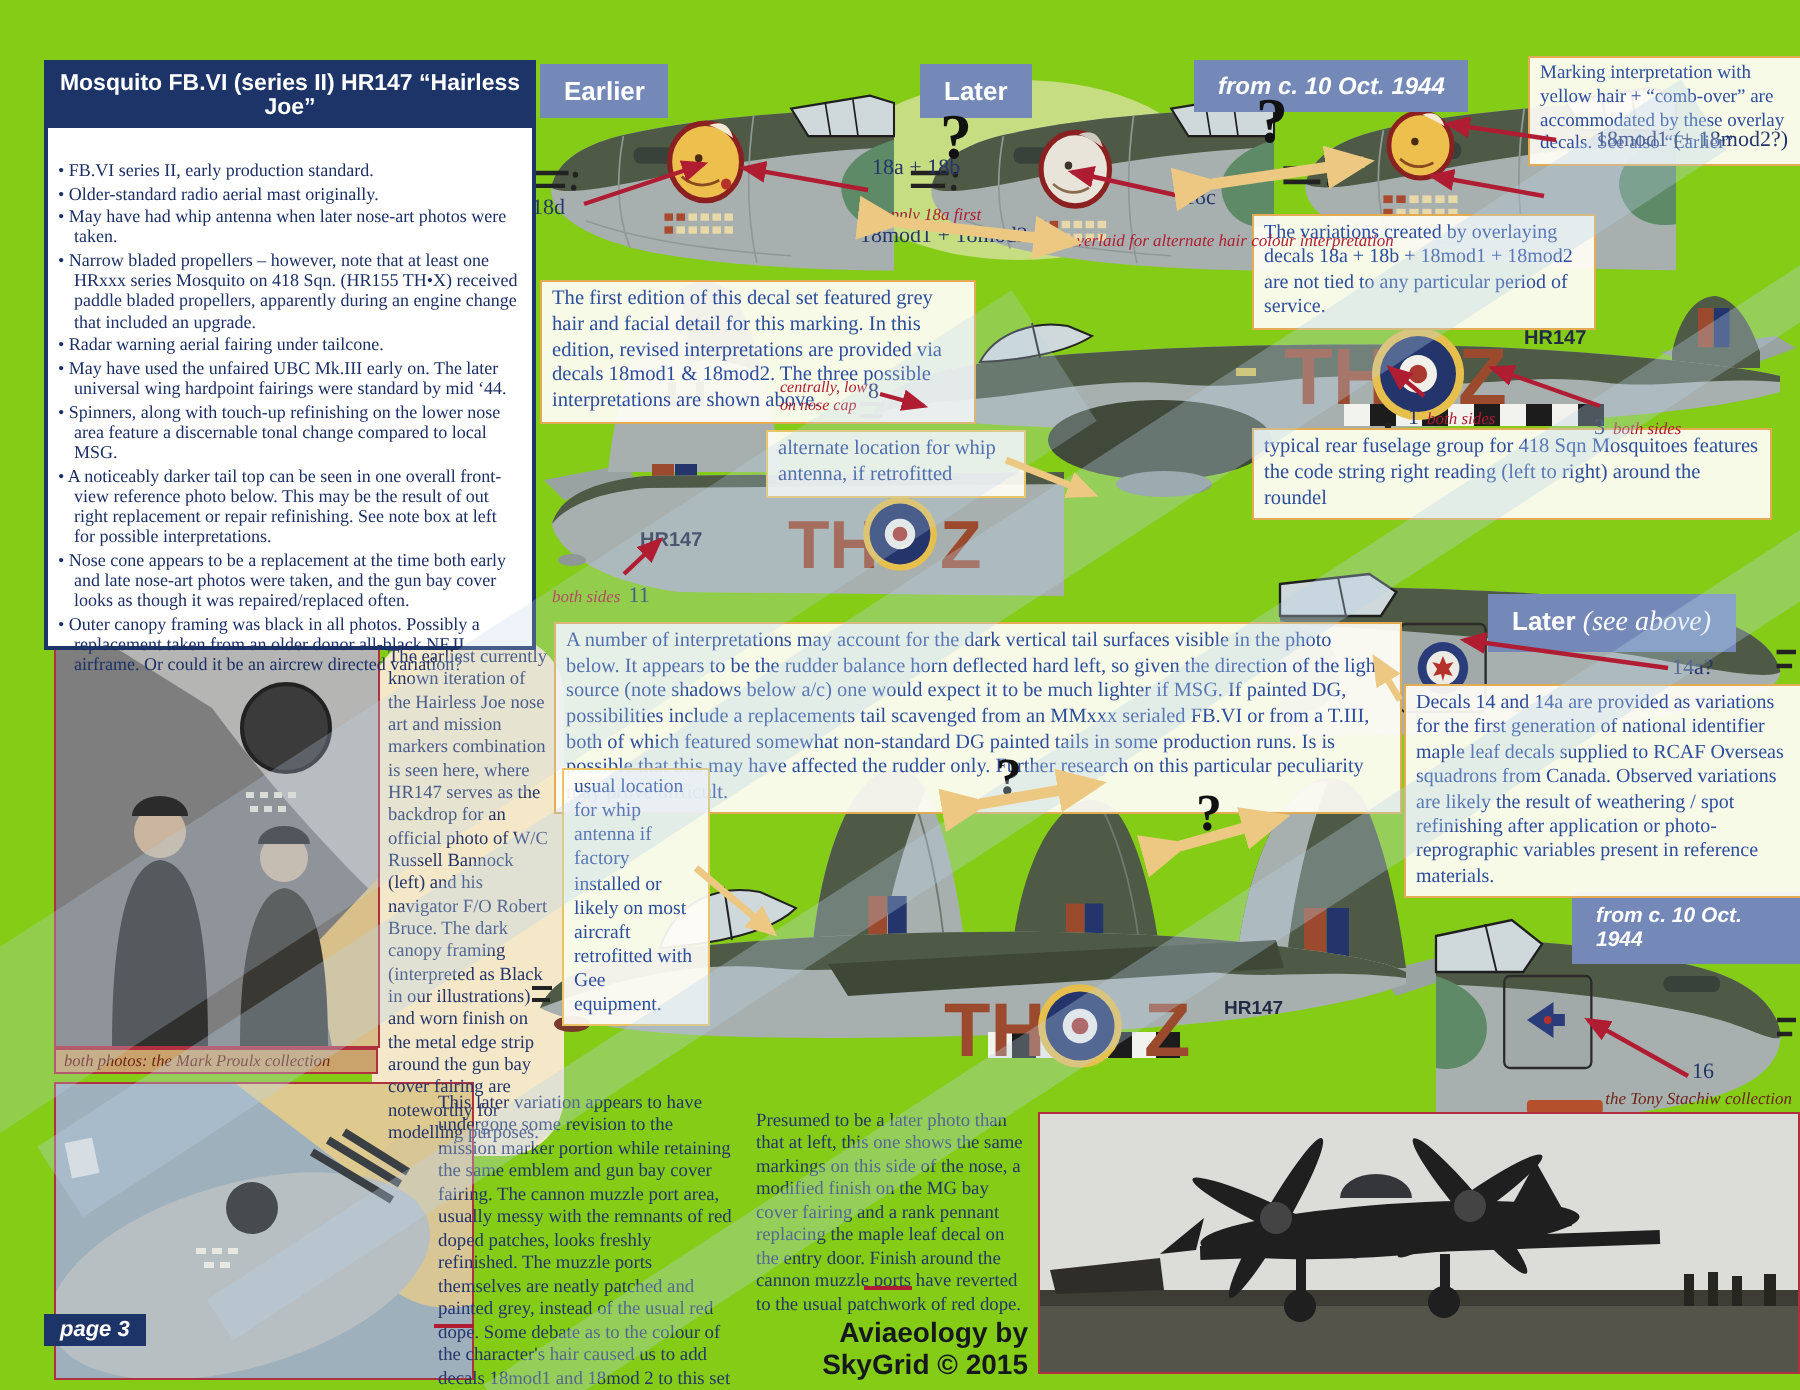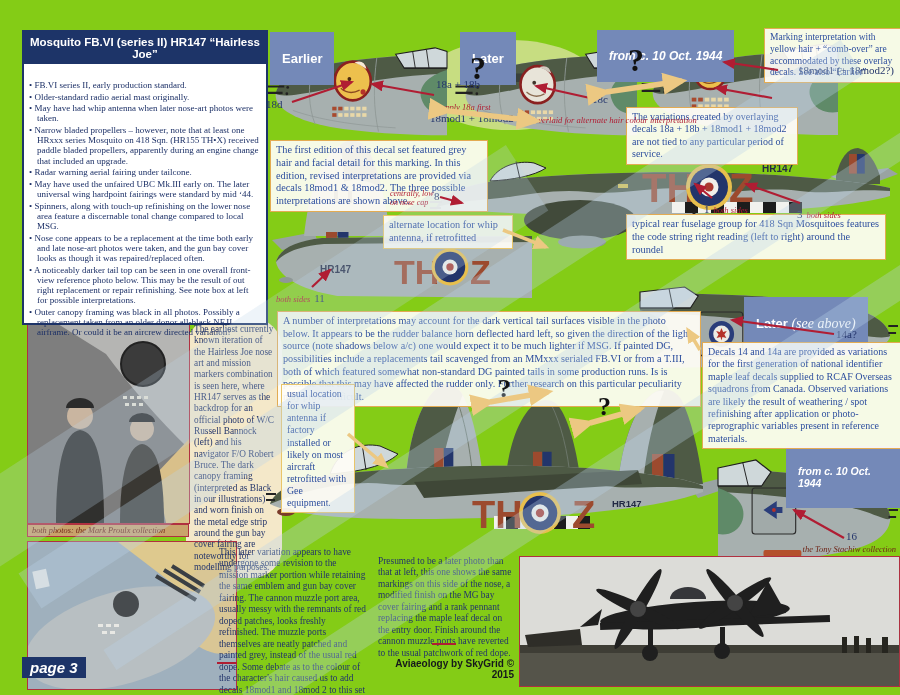--- a/index.html
+++ b/index.html
@@ -8,39 +8,39 @@
   .abs{position:absolute;}
   
   #titlebox{left:22px;top:30px;width:242px;height:291px;border:2.5px solid #1d3468;background:#fff;z-index:5;}
   #titlebar{background:#1d3468;color:#fff;font-family:"Liberation Sans",sans-serif;font-weight:bold;
             font-size:11.5px;text-align:center;padding:4px 2px;}
   #titlebox ul{margin:16px 5px;padding:0;list-style:none;color:#1b2f66;font-size:9px;line-height:1.13;}
   #titlebox li{padding-left:8px;text-indent:-8px;margin-bottom:1.5px;}
   #titlebox li::before{content:"• ";}
   
   .hdrbar{background:#7489b8;color:#fff;font-family:"Liberation Sans",sans-serif;font-weight:bold;
-          font-size:13px;padding:19px 12px;z-index:6;}
+          font-size:13px;padding:6px 12px;z-index:6;}
   .hdrbar .it{font-family:"Liberation Serif",serif;font-style:italic;font-weight:normal;font-size:14px;}
   .hdr-oct{font-style:italic;font-size:12px;}
   
   .notebox{border:1.3px solid #e3ab52;background:rgba(255,253,246,.93);color:#2d4e9e;
            font-size:10.3px;line-height:1.24;padding:3px 5px;z-index:10;}
   
   .declabel{color:#24356b;font-size:11px;z-index:12;white-space:nowrap;}
   .redit{color:#b01d33;font-style:italic;font-size:8.5px;z-index:12;white-space:nowrap;}
   .qmark{color:#111;font-weight:bold;font-size:32px;z-index:30;font-family:"Liberation Serif",serif;}
   .bodytext{color:#23356b;font-size:9.4px;line-height:1.22;z-index:8;}
   
   .photo{border:1.6px solid #b03040;z-index:4;overflow:hidden;background:#777;}
   .capstrip{background:#c9a36b;border:1px solid #b03040;color:#6e2416;font-style:italic;
             font-size:8.3px;padding:1px 4px;z-index:6;}
   .capfloat{color:#6e2416;font-style:italic;font-size:8.5px;z-index:6;text-align:right;}
   #pagebadge{background:#1d3468;color:#fff;font-family:"Liberation Sans",sans-serif;font-style:italic;
-             font-weight:bold;font-size:15px;padding:2px 8px;z-index:12;}
-  #credit{font-family:"Liberation Sans",sans-serif;font-weight:bold;font-size:10px;color:#15181c;
+             font-weight:bold;font-size:11px;padding:2px 8px;z-index:12;}
+  #credit{font-family:"Liberation Sans",sans-serif;font-weight:bold;font-size:14px;color:#15181c;
           text-align:right;z-index:8;}
   .reddash{background:#b01d33;z-index:9;}
   
   .wm{position:absolute;background:#bcd4e8;opacity:.32;transform:rotate(-33deg);transform-origin:left center;
       z-index:40;pointer-events:none;}
   .cream{position:absolute;background:#f4e8c9;z-index:1;pointer-events:none;}
   svg.draw{position:absolute;z-index:3;overflow:visible;}
   #arrows{position:absolute;left:0;top:0;z-index:50;pointer-events:none;}
   text{font-family:"Liberation Sans",sans-serif;font-weight:bold;}
 </style>
@@ -106,22 +106,22 @@
   <div class="abs" id="titlebox">
     <div id="titlebar">Mosquito FB.VI (series II) HR147 “Hairless Joe”</div>
     <ul>
       <li>FB.VI series II, early production standard.</li>
       <li>Older-standard radio aerial mast originally.</li>
       <li>May have had whip antenna when later nose-art photos were taken.</li>
       <li>Narrow bladed propellers – however, note that at least one HRxxx series Mosquito on 418 Sqn. (HR155 TH•X) received paddle bladed propellers, apparently during an engine change that included an upgrade.</li>
       <li>Radar warning aerial fairing under tailcone.</li>
       <li>May have used the unfaired UBC Mk.III early on. The later universal wing hardpoint fairings were standard by mid ‘44.</li>
       <li>Spinners, along with touch-up refinishing on the lower nose area feature a discernable tonal change compared to local MSG.</li>
+      <li>A noticeably darker tail top can be seen in one overall front-view reference photo below. This may be the result of out right replacement or repair refinishing. See note box at left for possible interpretations.</li>
       <li>Nose cone appears to be a replacement at the time both early and late nose-art photos were taken, and the gun bay cover looks as though it was repaired/replaced often.</li>
-      <li>A noticeably darker tail top can be seen in one overall front-view reference photo below. This may be the result of out right replacement or repair refinishing. See note box at left for possible interpretations.</li>
       <li>Outer canopy framing was black in all photos. Possibly a replacement taken from an older donor all-black NF.II airframe. Or could it be an aircrew directed variation?</li>
     </ul>
   </div>
 
   <svg class="draw" style="left:262px;top:46px;" width="185" height="92" viewBox="-6 0 216 100" preserveAspectRatio="none">
     <use href="#gnose"></use>
     <g transform="translate(100,38)">
       <circle r="21" fill="#edc04d" stroke="#8a2020" stroke-width="3"></circle>
       <path d="M2,-20 q11,-4 14,7 q-8,-5 -14,-7" fill="#f4ead6"></path>
       <circle cx="-4" cy="-2" r="2.2" fill="#4a2a10"></circle>

